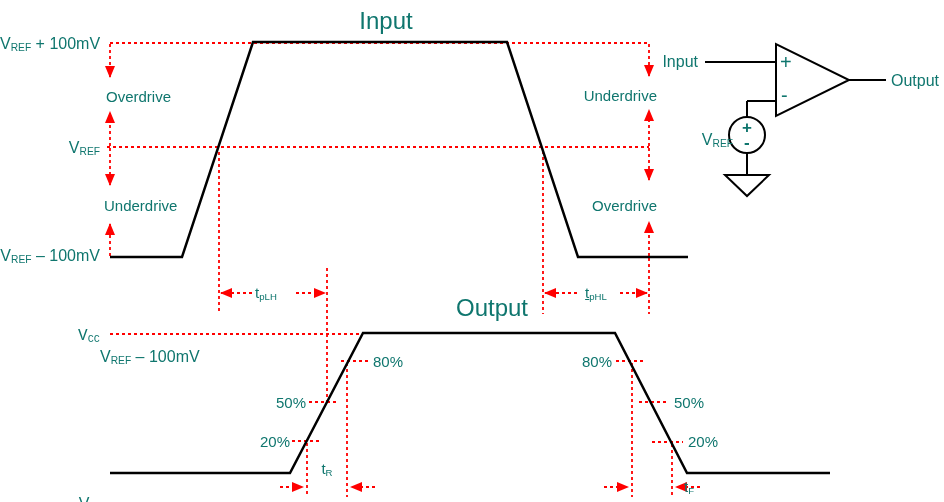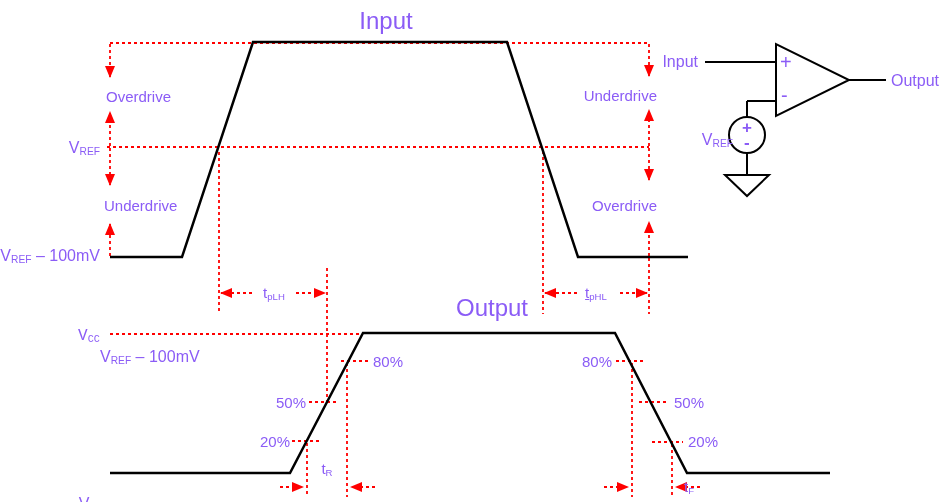--- a/index.html
+++ b/index.html
@@ -2,21 +2,21 @@
 <html><head>
 <meta charset="utf-8">
 <style>
   html,body{margin:0;padding:0;background:#fff;}
   .stage{
     position:relative;width:944px;height:502px;background:#ffffff;overflow:hidden;
     font-family:"Liberation Sans",sans-serif;color:#111;
   }
   .stage svg{position:absolute;left:0;top:0;}
   .lbl{
-    position:absolute;font-size:15px;line-height:1.25;color:#8b5cf6;
+    position:absolute;font-size:15px;line-height:1.25;color:#0f766e;
     white-space:nowrap;
   }
   .lbl.v{font-size:16px;}
   .lbl.r{text-align:right;}
   .lbl.c{text-align:center;}
   .lbl.title{font-size:24px;}
   .lbl.sign{font-size:20px;line-height:1;}
   .lbl.srcsign{font-size:17px;line-height:1;font-weight:bold;}
   .lbl sub{font-size:0.64em;vertical-align:-0.18em;letter-spacing:0;}
 </style>
@@ -89,33 +89,36 @@
       <line x1="849" y1="80" x2="886" y2="80"></line>
       <circle cx="747" cy="135" r="18" fill="#ffffff"></circle>
       <line x1="747" y1="153" x2="747" y2="175"></line>
       <polygon points="725,175 769,175 747,196" fill="#ffffff"></polygon>
     </g>
   </svg>
 
   <div class="lbl title c" style="left:336px;top:6px;width:100px;">Input</div>
   <div class="lbl title c" style="left:434px;top:293px;width:116px;">Output</div>
 
+  <div class="lbl v r" style="left:0px;top:34px;width:100px;">
+    <span>V</span><sub>REF</sub><span> + 100mV</span>
+  </div>
   <div class="lbl v r" style="left:40px;top:138px;width:60px;">
     <span>V</span><sub>REF</sub>
   </div>
   <div class="lbl v r" style="left:0px;top:246px;width:100px;">
     <span>V</span><sub>REF</sub><span> – 100mV</span>
   </div>
 
   <div class="lbl" style="left:106px;top:88px;">Overdrive</div>
   <div class="lbl" style="left:104px;top:197px;">Underdrive</div>
   <div class="lbl r" style="left:557px;top:87px;width:100px;">Underdrive</div>
   <div class="lbl r" style="left:557px;top:197px;width:100px;">Overdrive</div>
 
-  <div class="lbl c" style="left:248px;top:284px;width:52px;">
+  <div class="lbl c" style="left:240px;top:284px;width:52px;">
     <span>t</span><sub>pLH</sub>
   </div>
   <div class="lbl c" style="left:570px;top:284px;width:52px;text-decoration:underline;">
     <span>t</span><sub>pHL</sub>
   </div>
 
   <div class="lbl v r" style="left:60px;top:326px;width:40px;font-family:Liberation Mono, monospace;">
     <span>V</span><sub>CC</sub>
   </div>
   <div class="lbl v" style="left:100px;top:347px;">

